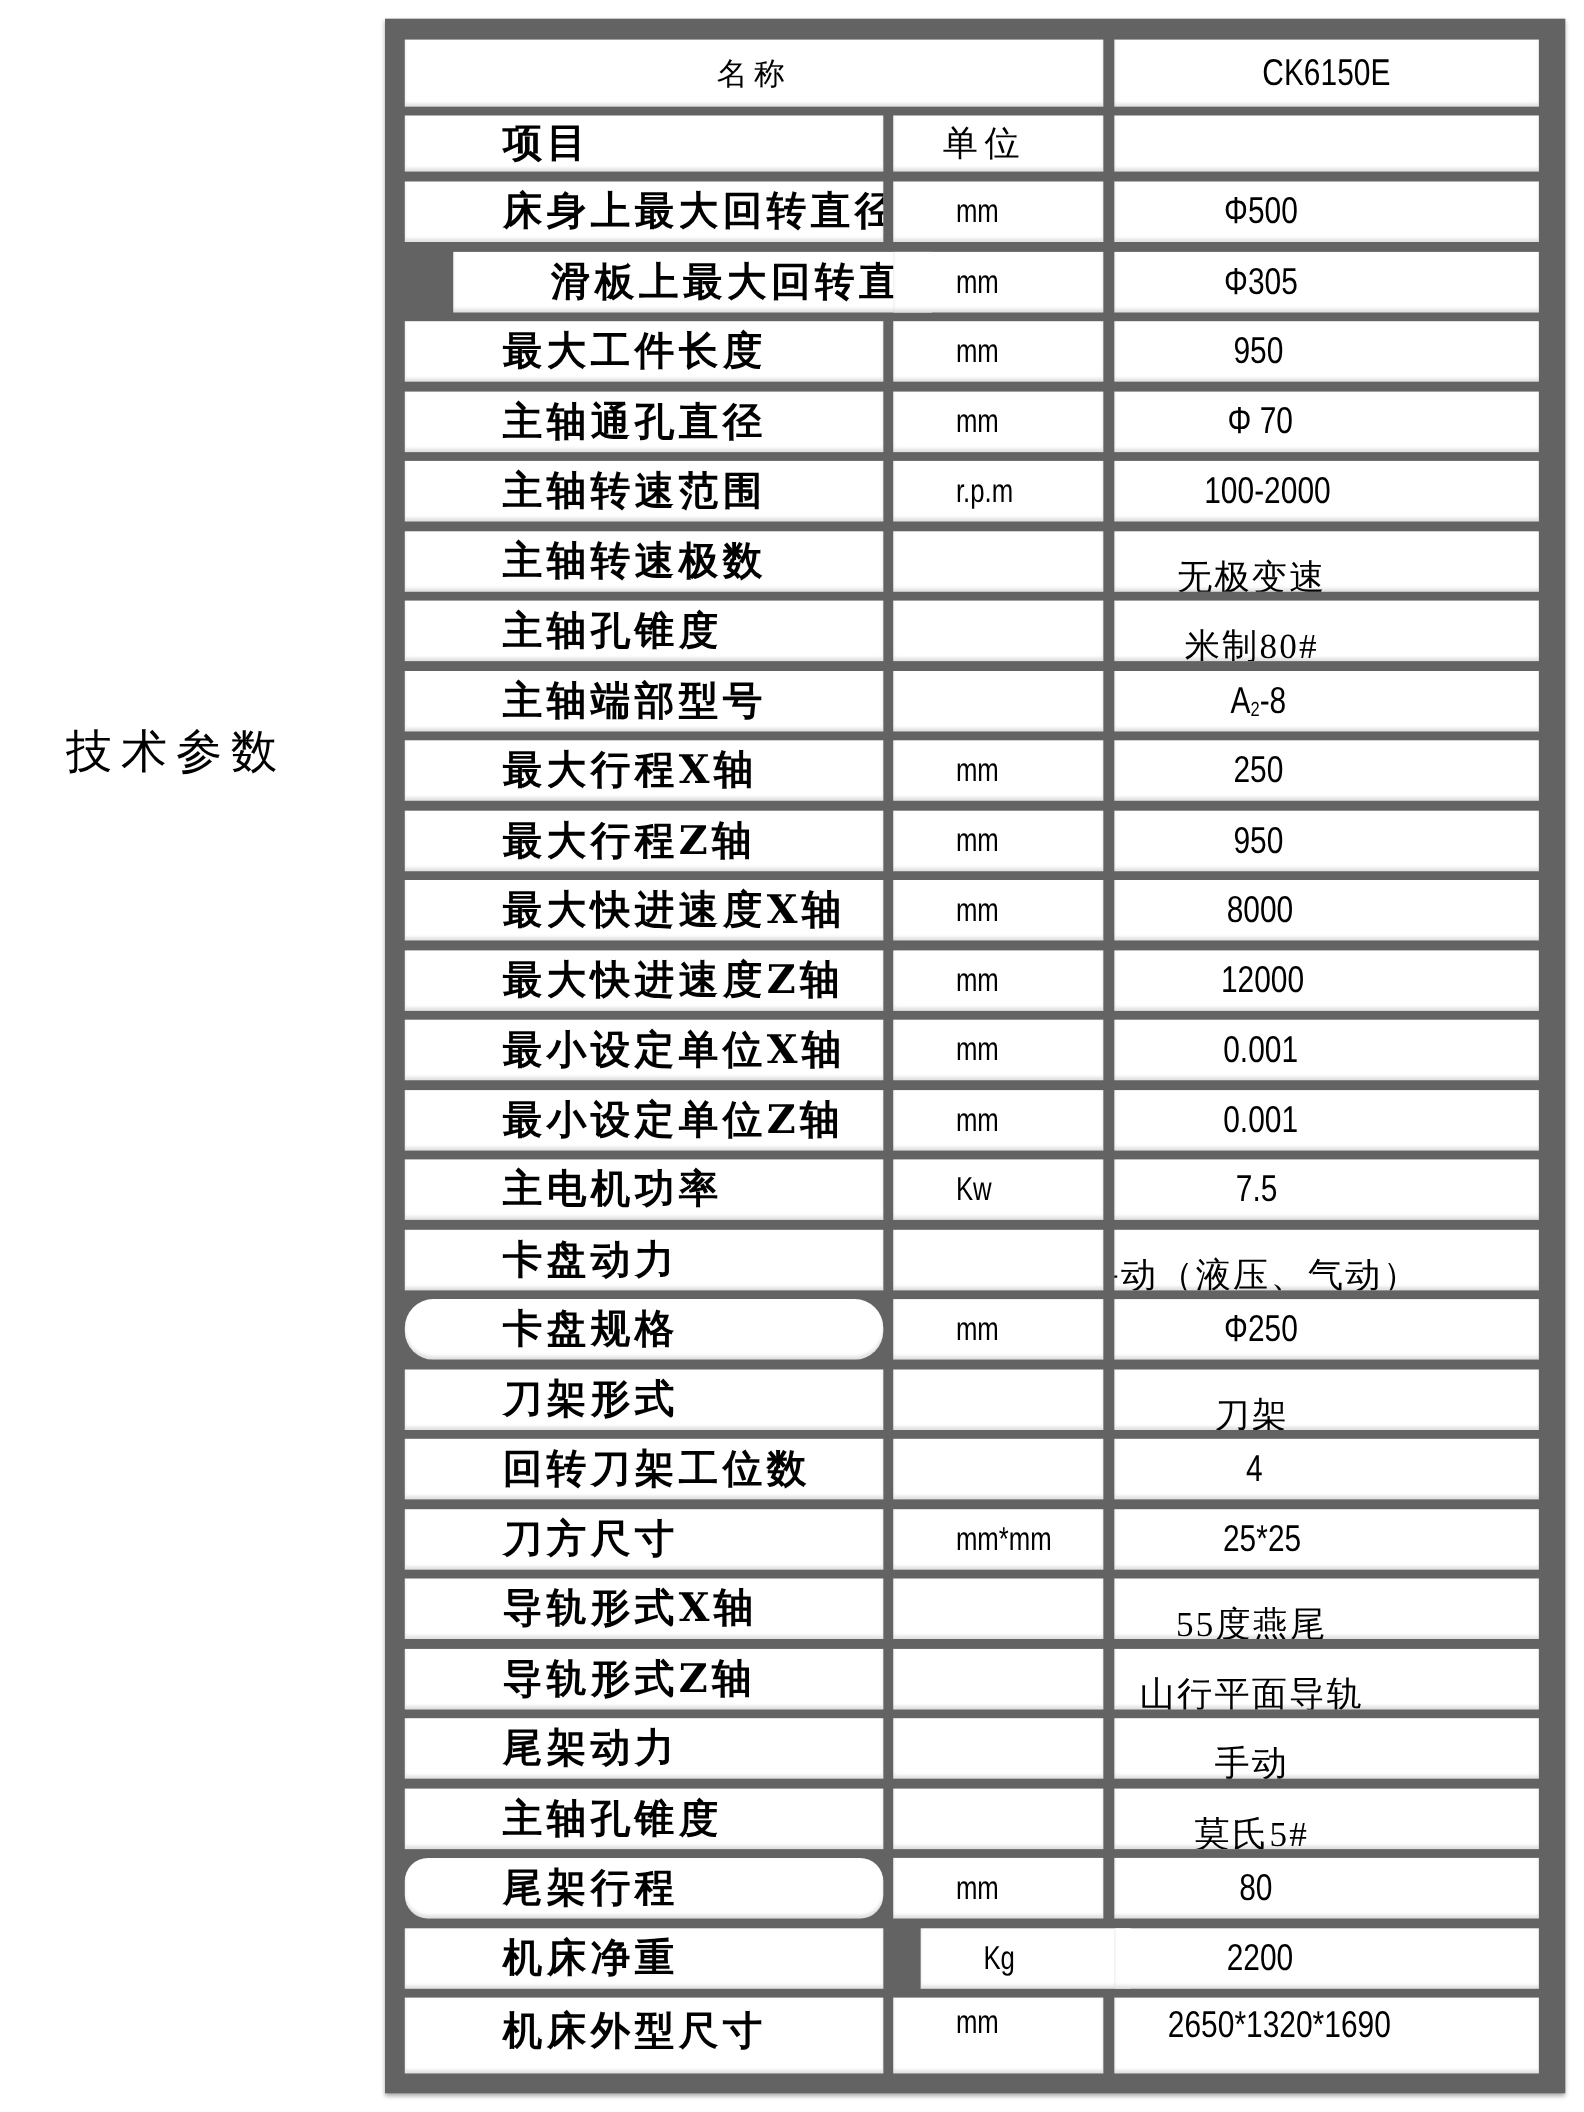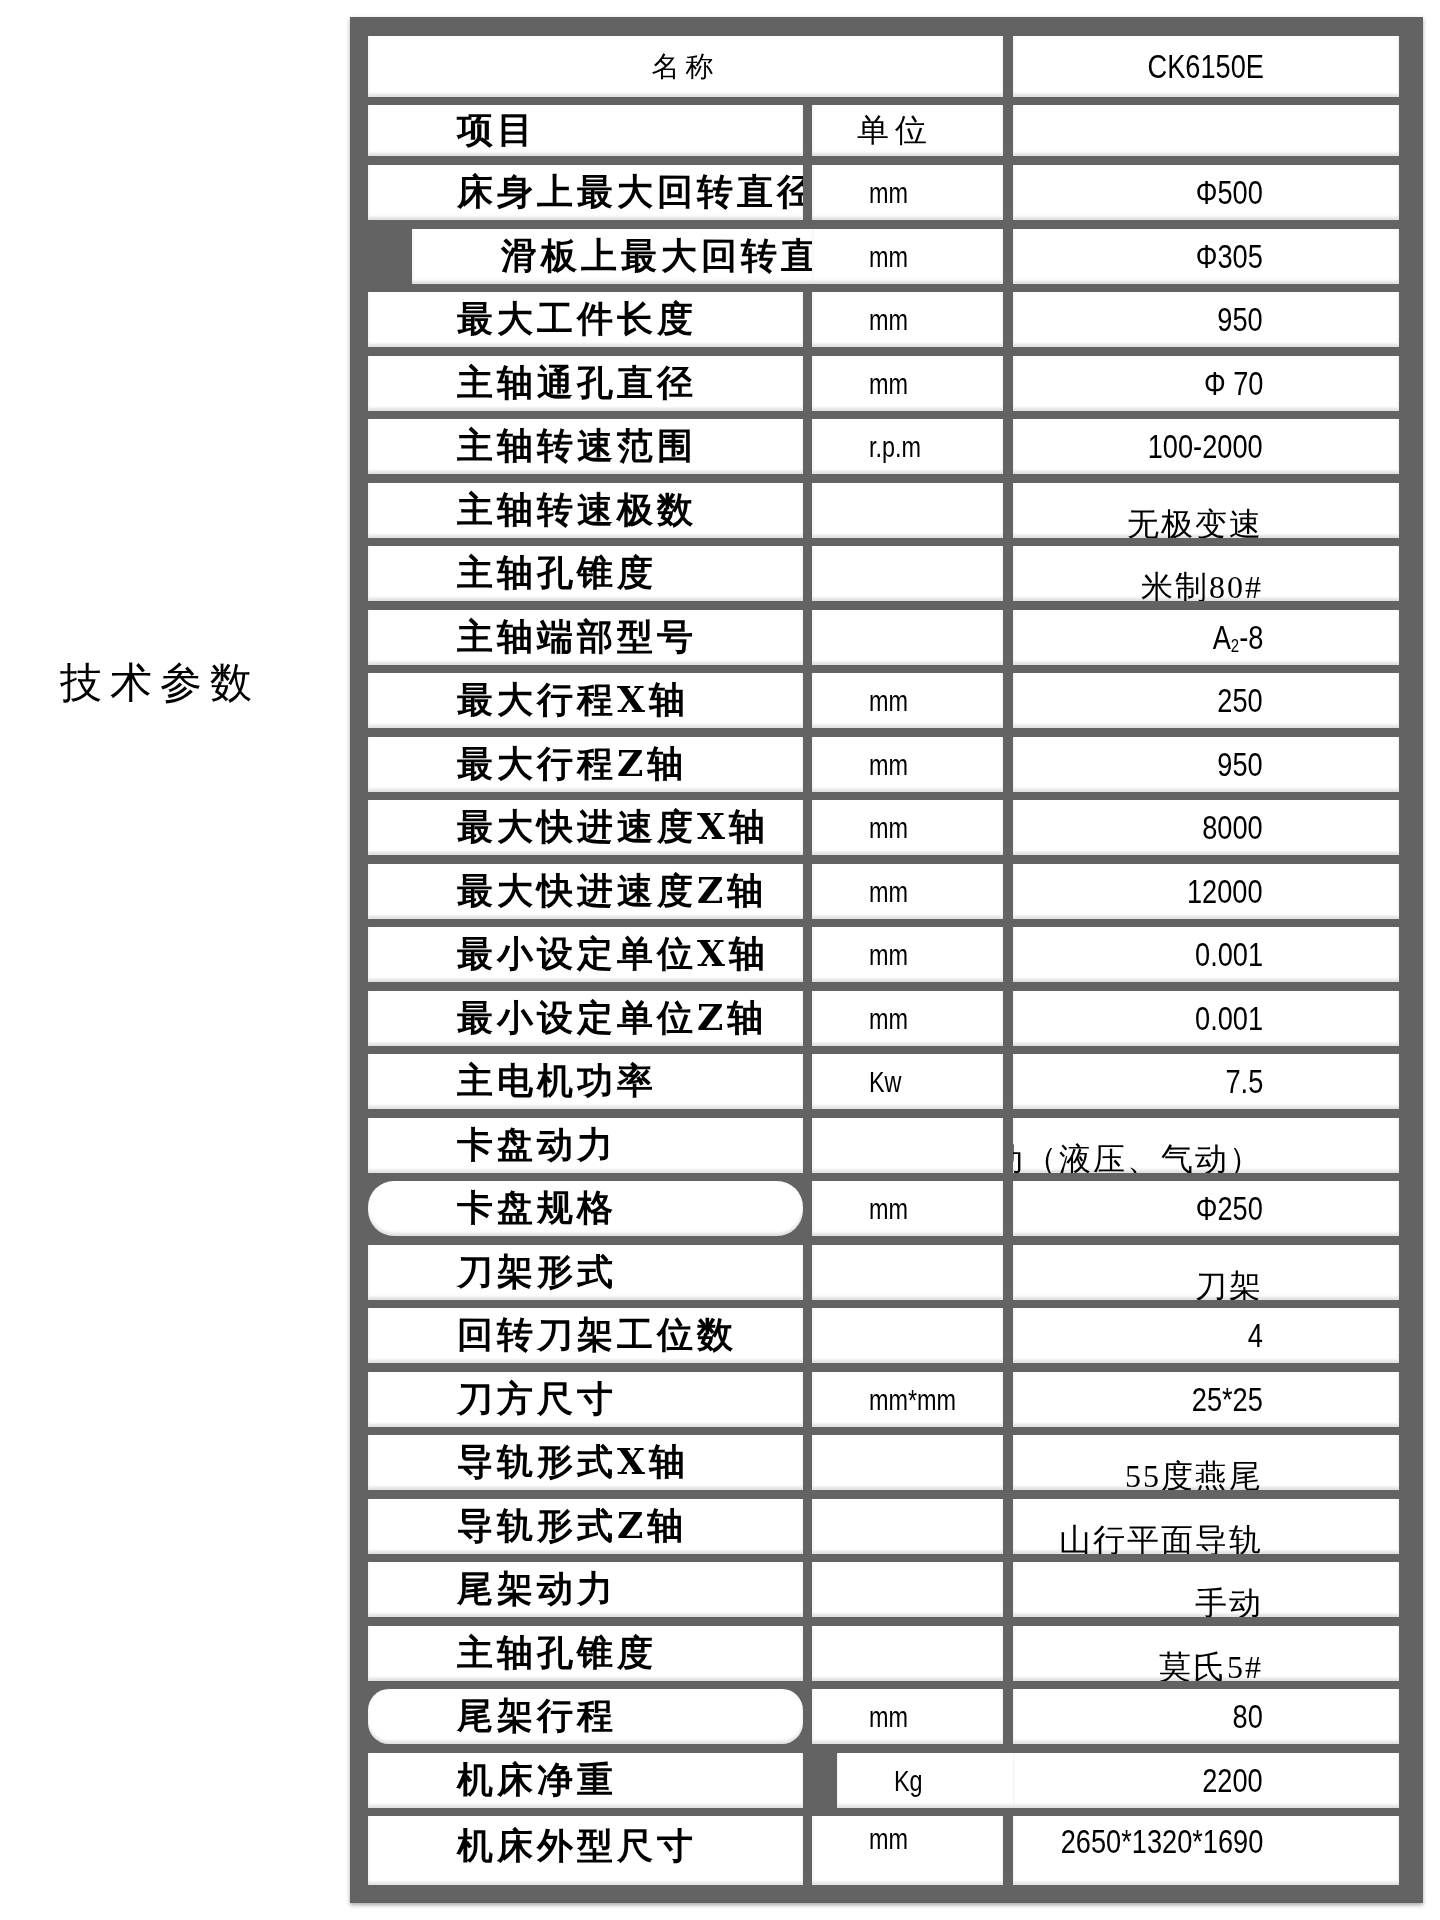--- a/index.html
+++ b/index.html
@@ -8,21 +8,21 @@
   .side-label { position:absolute; left:60px; top:655px; font-size:42px; letter-spacing:8px;
                 font-family:"DejaVu Serif", serif; }
   .table-frame { position:absolute; left:350px; top:17px; width:1073px; height:1886px;
                  background:#636363; box-shadow:0 2px 4px rgba(0,0,0,0.35); }
   .cell { position:absolute; background:#ffffff; box-shadow:inset 0 -3px 3px rgba(0,0,0,0.12);
           display:flex; align-items:center; overflow:hidden; white-space:nowrap; }
   .cell span { display:block; }
   .c-label { font-size:36px; letter-spacing:4px; font-family:"DejaVu Serif", serif; padding-left:89px; box-sizing:border-box;font-weight:bold; }
   .c-unit { font-size:30px; font-family:"Liberation Sans", sans-serif; transform-origin:left center; }
   .c-unit span { margin-left:57px; transform:scaleX(0.78); transform-origin:left center; }
-  .c-value { font-size:34px; font-family:"Liberation Sans", sans-serif; justify-content:flex-end; }
+  .c-value { font-size:34px; font-family:"Liberation Sans", sans-serif; justify-content:center; }
   .c-value span { margin-right:136px; transform:scaleX(0.8); transform-origin:right center; }
   .c-value.cjk span { font-family:Liberation Serif, serif; transform:none; font-size:32px; letter-spacing:2px;margin-top:28px; }
   .hdr-name { justify-content:center; font-size:28px; letter-spacing:6px; font-family:"DejaVu Serif", serif; }
   .hdr-model { justify-content:center; font-size:34px; font-family:"Liberation Sans", sans-serif; }
   .hdr-model span { transform:scaleX(0.8); }
   .hdr-unit { font-size:32px; letter-spacing:6px; font-family:"DejaVu Serif", serif; }
   .hdr-unit span { margin-left:45px; }
   sub { font-size:0.55em; vertical-align:-0.15em; }
 </style>
 </head>

